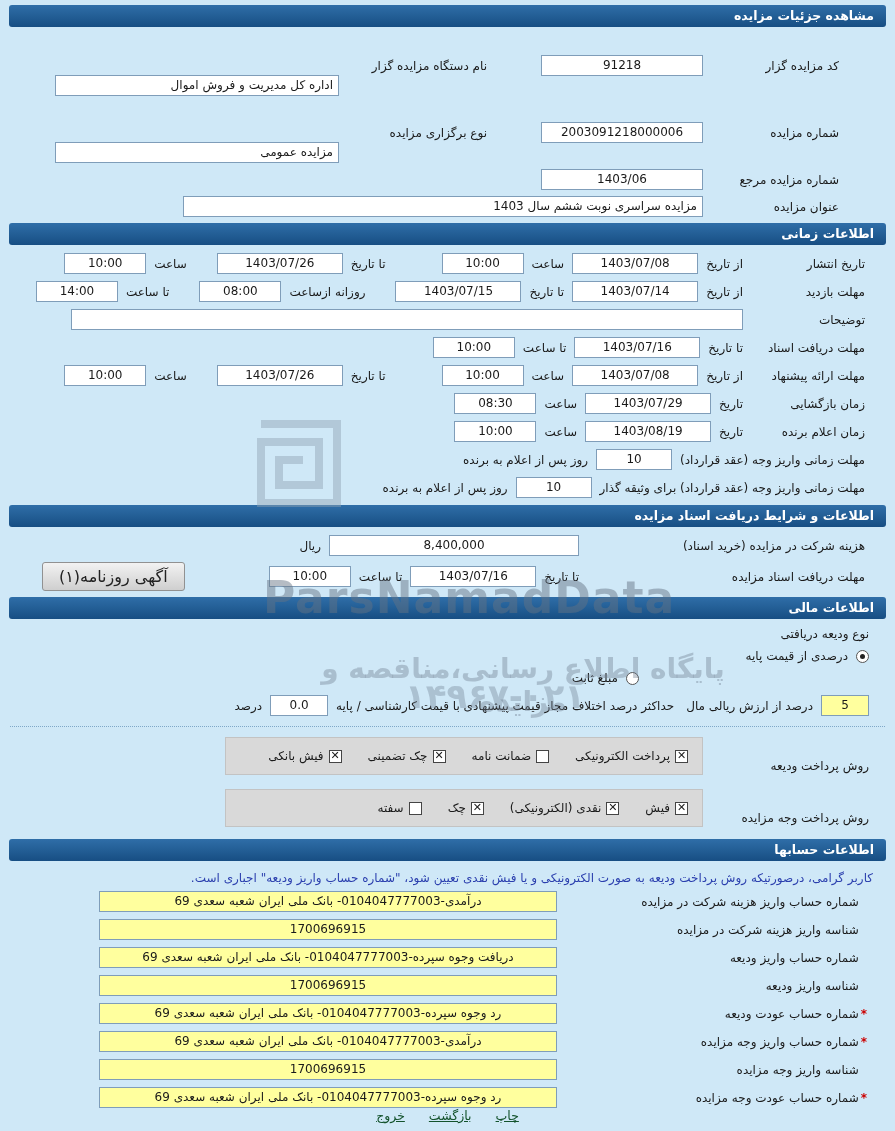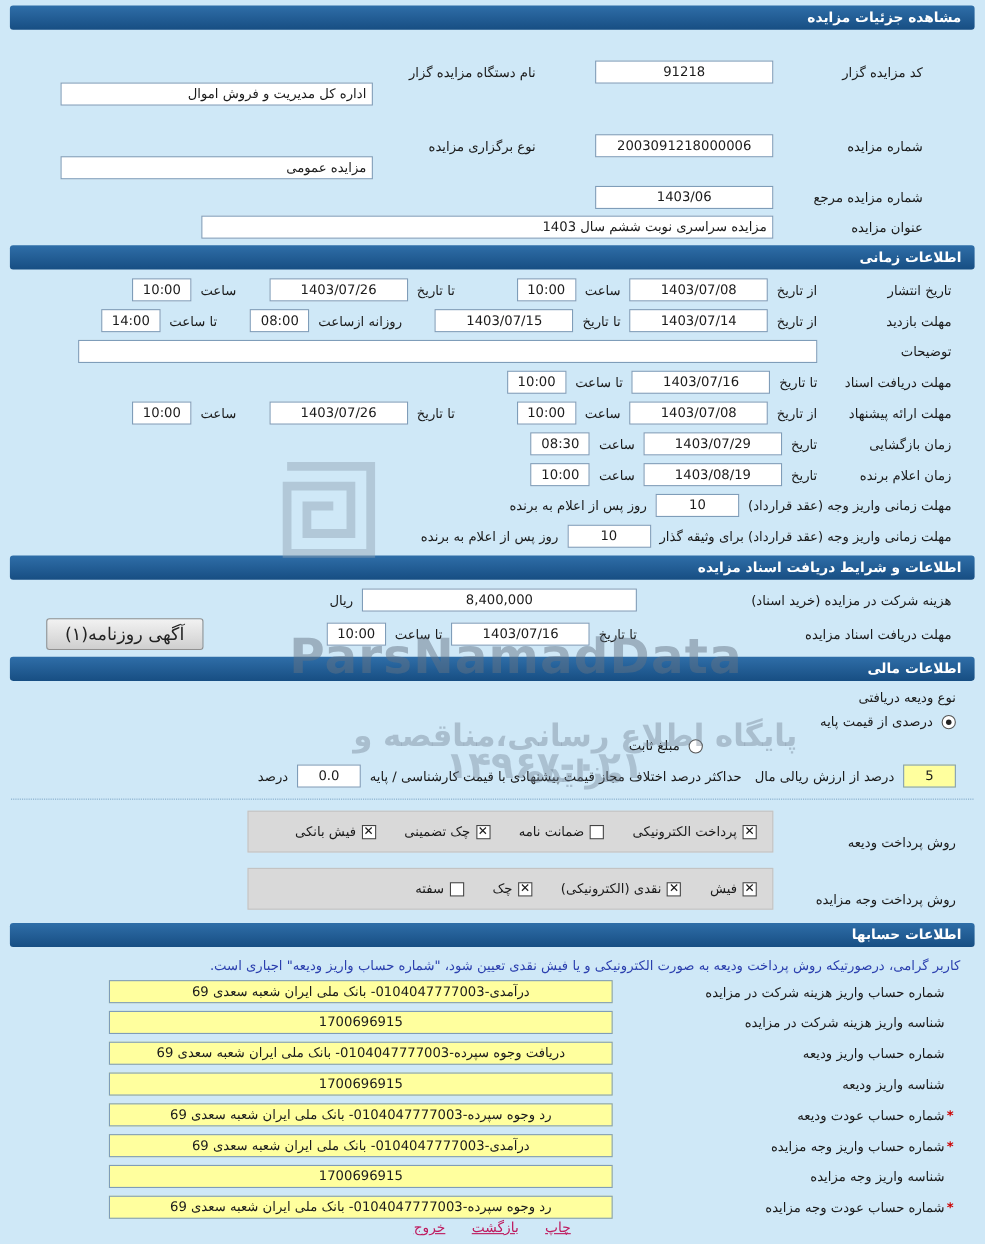--- a/index.html
+++ b/index.html
@@ -37,21 +37,21 @@
   .row.g { padding-right: 56px; }
   .lbl-g  { flex: 0 0 128px; }
   .lbl-g2 { flex: 0 0 140px; margin-right: 46px; }
   .w-val   { width: 162px; }
   .w-org   { width: 284px; margin-top: 40px; }
   .w-title { width: 520px; }
   
   .row.t { padding-right: 30px; margin-bottom: 7px; }
   .lbl-t { flex: 0 0 114px; }
   .w-date { width: 126px; }
-  .w-time { width: 54px; }
+  .w-time { width: 82px; }
   .w-desc { width: 672px; }
   .w-10   { width: 76px; }
   .sp-lg  { margin-right: 48px; }
   .sp-md  { margin-right: 22px; }
   
   .row.d { padding-right: 30px; }
   .lbl-d { flex: 0 0 278px; }
   .w-fee { width: 250px; }
   .btn {
     background: linear-gradient(180deg, #f2f2f2, #cfcfcf);
@@ -89,21 +89,21 @@
   .row.a { padding-right: 28px; margin-bottom: 7px; }
   .lbl-a { flex: 0 0 302px; white-space: nowrap; }
   .w-acc { width: 458px; }
   .star { color: #cc0000; font-weight: bold; visibility: hidden; margin-left: 2px; }
   .required .star { visibility: visible; }
   
   .footer {
     position: absolute; bottom: 8px; left: 0; right: 0;
     display: flex; justify-content: center; gap: 24px; font-size: 12.5px;
   }
-  .footer .link { color: #be185d; text-decoration: underline; cursor: pointer; }
+  .footer .link { color: #14532d; text-decoration: underline; cursor: pointer; }
   
   .wm { position: absolute; inset: 0; pointer-events: none; z-index: 40; }
   .wm .logo { position: absolute; left: 253px; top: 416px; opacity: .45; }
   .wm .brand {
     position: absolute; left: 263px; top: 572px;
     font-size: 44px; font-weight: bold; letter-spacing: 1px;
     color: rgba(100, 116, 132, .48);
   }
   .wm .tagline {
     position: absolute; left: 308px; top: 652px; width: 430px; text-align: center;

